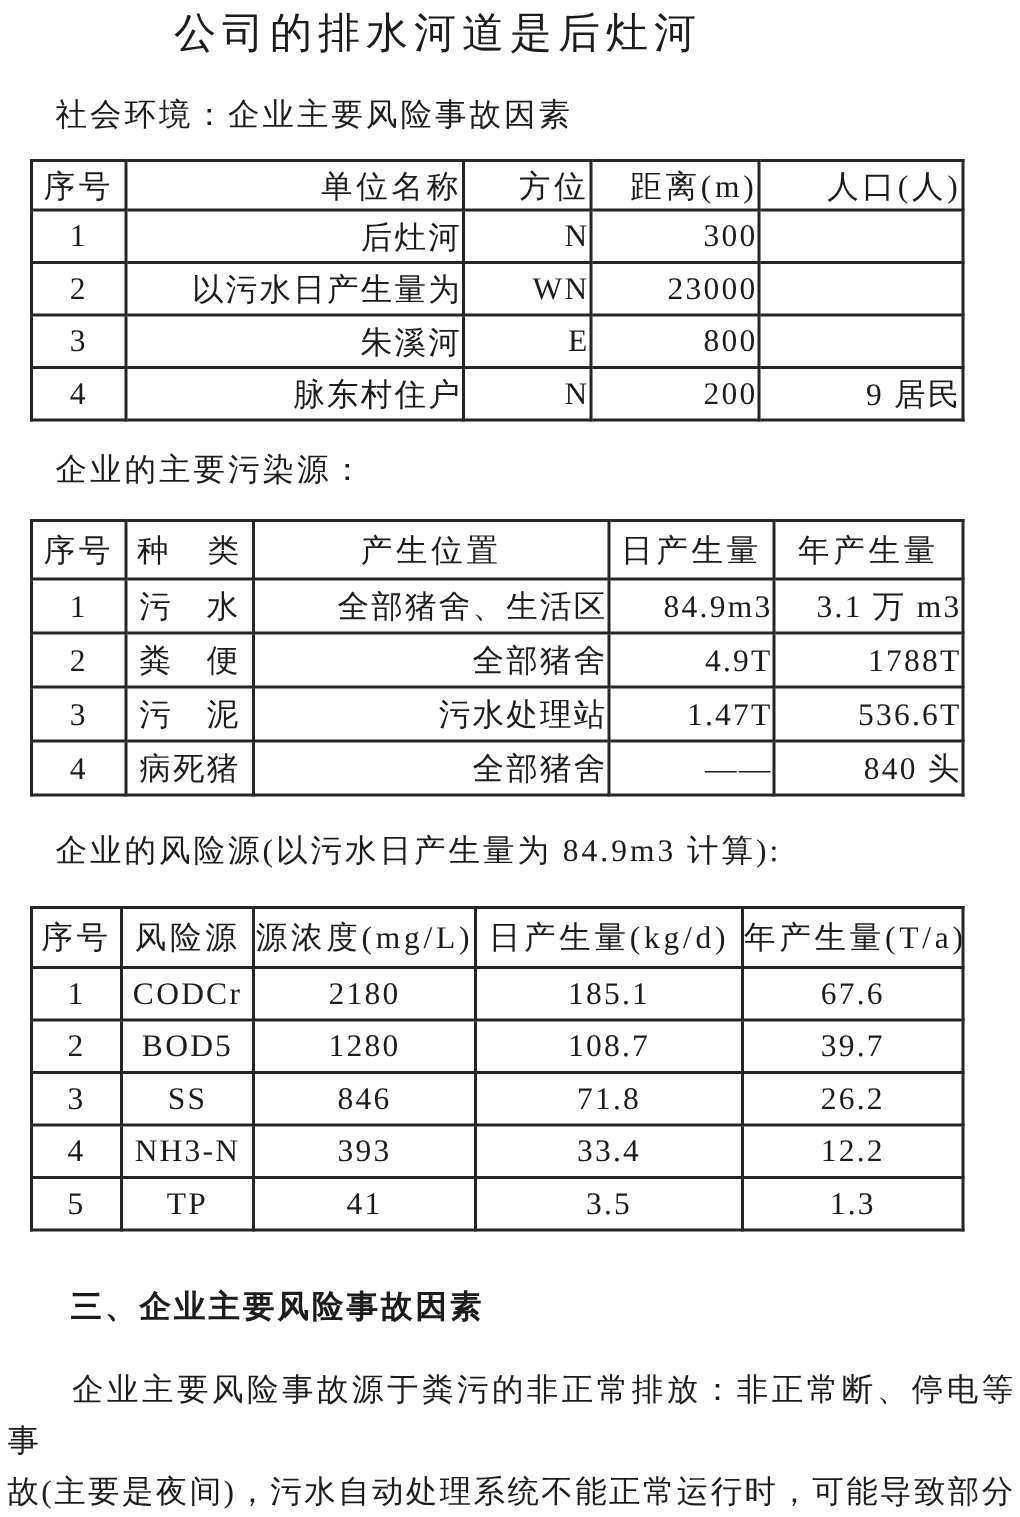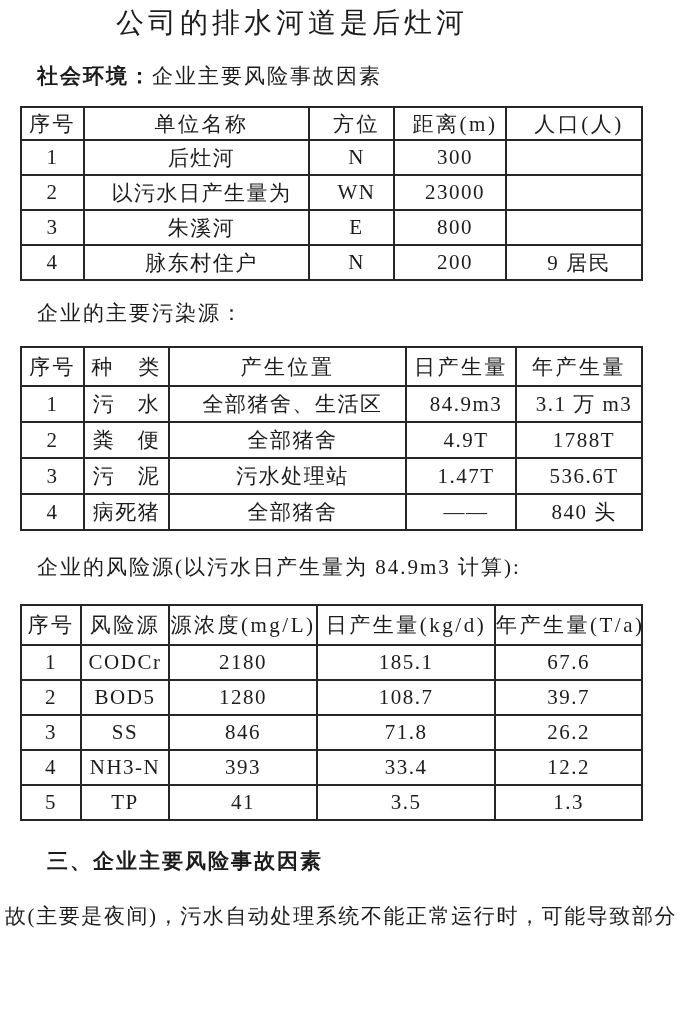--- a/index.html
+++ b/index.html
@@ -22,22 +22,22 @@
   }
   .sec-heading {
     font-size: 21px;
     letter-spacing: 2px;
     line-height: 27px;
     margin-left: 37px;
   }
   .h-social   { margin-top: 27px; }
   .h-pollution{ margin-top: 19px; }
   .h-risk     { margin-top: 23px; }
-  .h-factors  { margin-top: 27px; margin-left: 47px; font-weight: bold; }
-  .bold { font-weight: bold; }
+  .h-factors  { margin-top: 37px; margin-left: 47px; font-weight: bold; }
+  .bold { font-weight: normal; }
 
   table {
     border-collapse: collapse;
     table-layout: fixed;
     margin-left: 20px;
     width: 621px;
     padding-left: 40px;
   }
   .t1 { margin-top: 16px; }
   .t2 { margin-top: 19px; }
@@ -53,21 +53,21 @@
   }
   th { letter-spacing: 2.5px; }
   td { letter-spacing: 1.5px; }
   .t1 th { height: 33px; }
   .t1 td { height: 35px; }
   .t2 th { height: 39px; }
   .t2 td { height: 36px; }
   .t3 th { height: 40px; }
   .t3 td { height: 35px; }
   .c  { text-align: center; }
-  .l  { text-align: center; padding-left: 10px; margin-top: 40px; }
+  .l  { text-align: right; padding-left: 10px; margin-top: 40px; }
 
   .paragraph {
     margin-top: 24px;
     margin-left: 5px;
     margin-right: 3px;
     font-size: 21px;
     letter-spacing: 1.5px;
     line-height: 34px;
   }
   .para-line { text-align: justify; }
@@ -231,15 +231,16 @@
     <td class="c">41</td>
     <td class="c">3.5</td>
     <td class="c">1.3</td>
   </tr>
 </tbody>
   </table>
 
 <div class="sec-heading h-factors">三、企业主要风险事故因素</div>
 
 <div class="paragraph">
+  <div class="para-line para-just para-indent">企业主要风险事故源于粪污的非正常排放：非正常断、停电等事</div>
   <div class="para-line para-just">故(主要是夜间)，污水自动处理系统不能正常运行时，可能导致部分</div>
 
 </div>
 
 </body></html>

